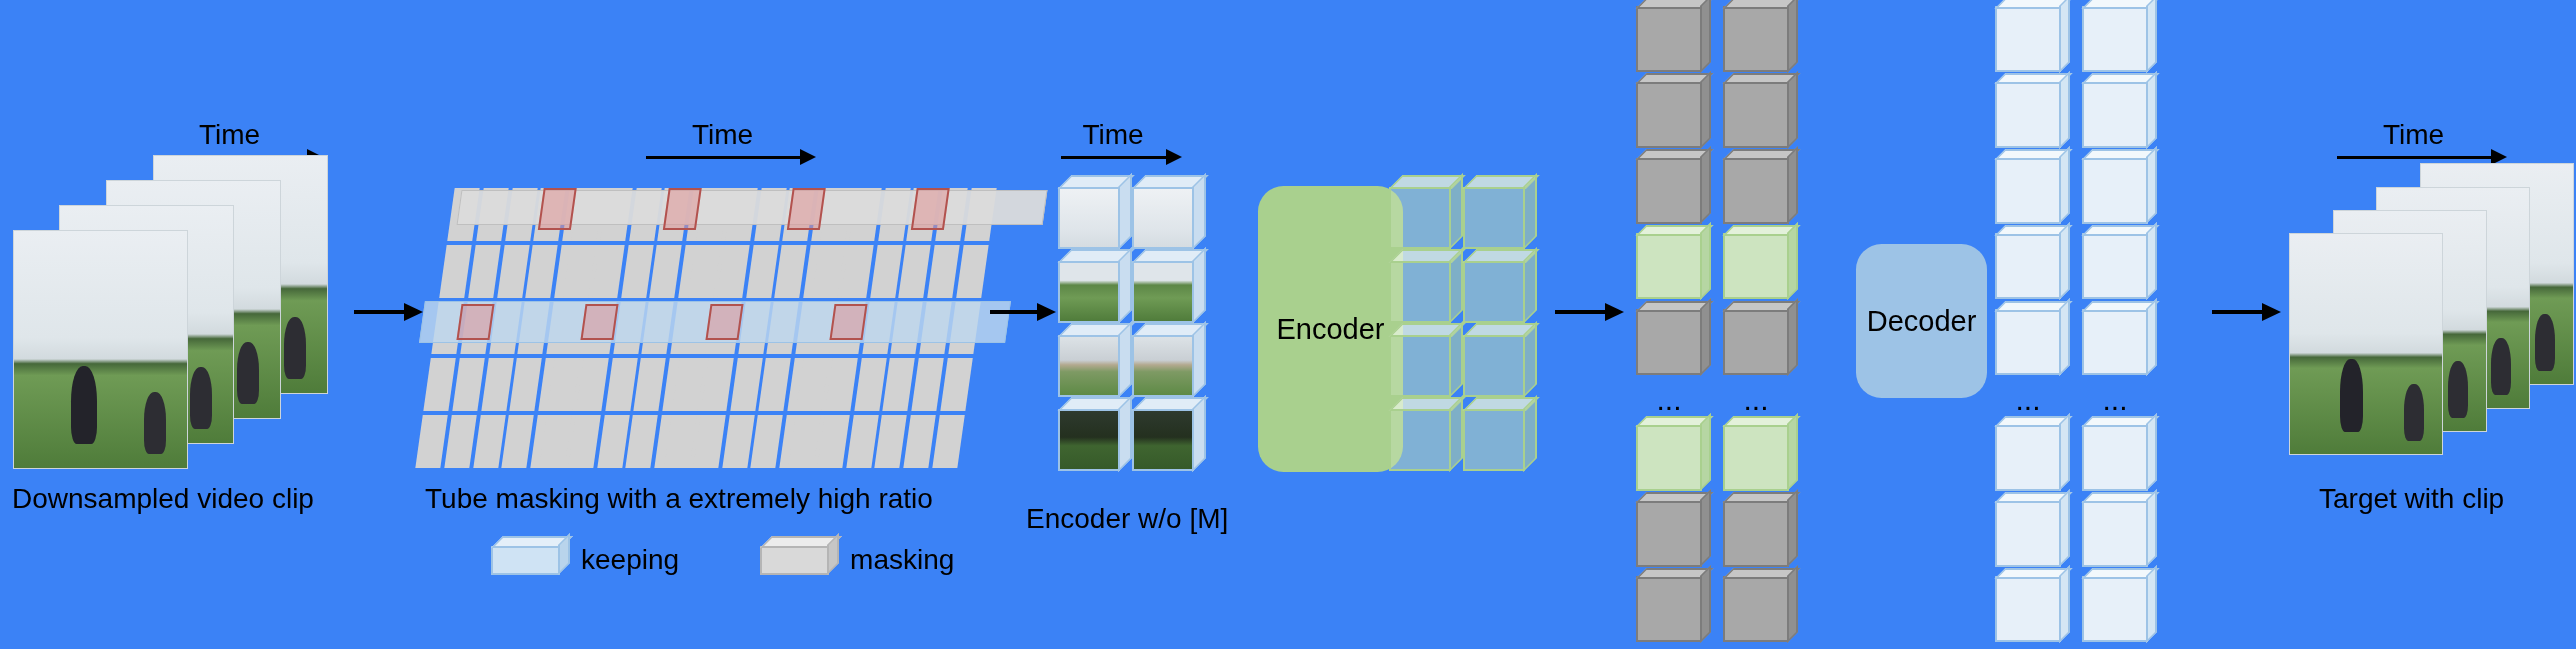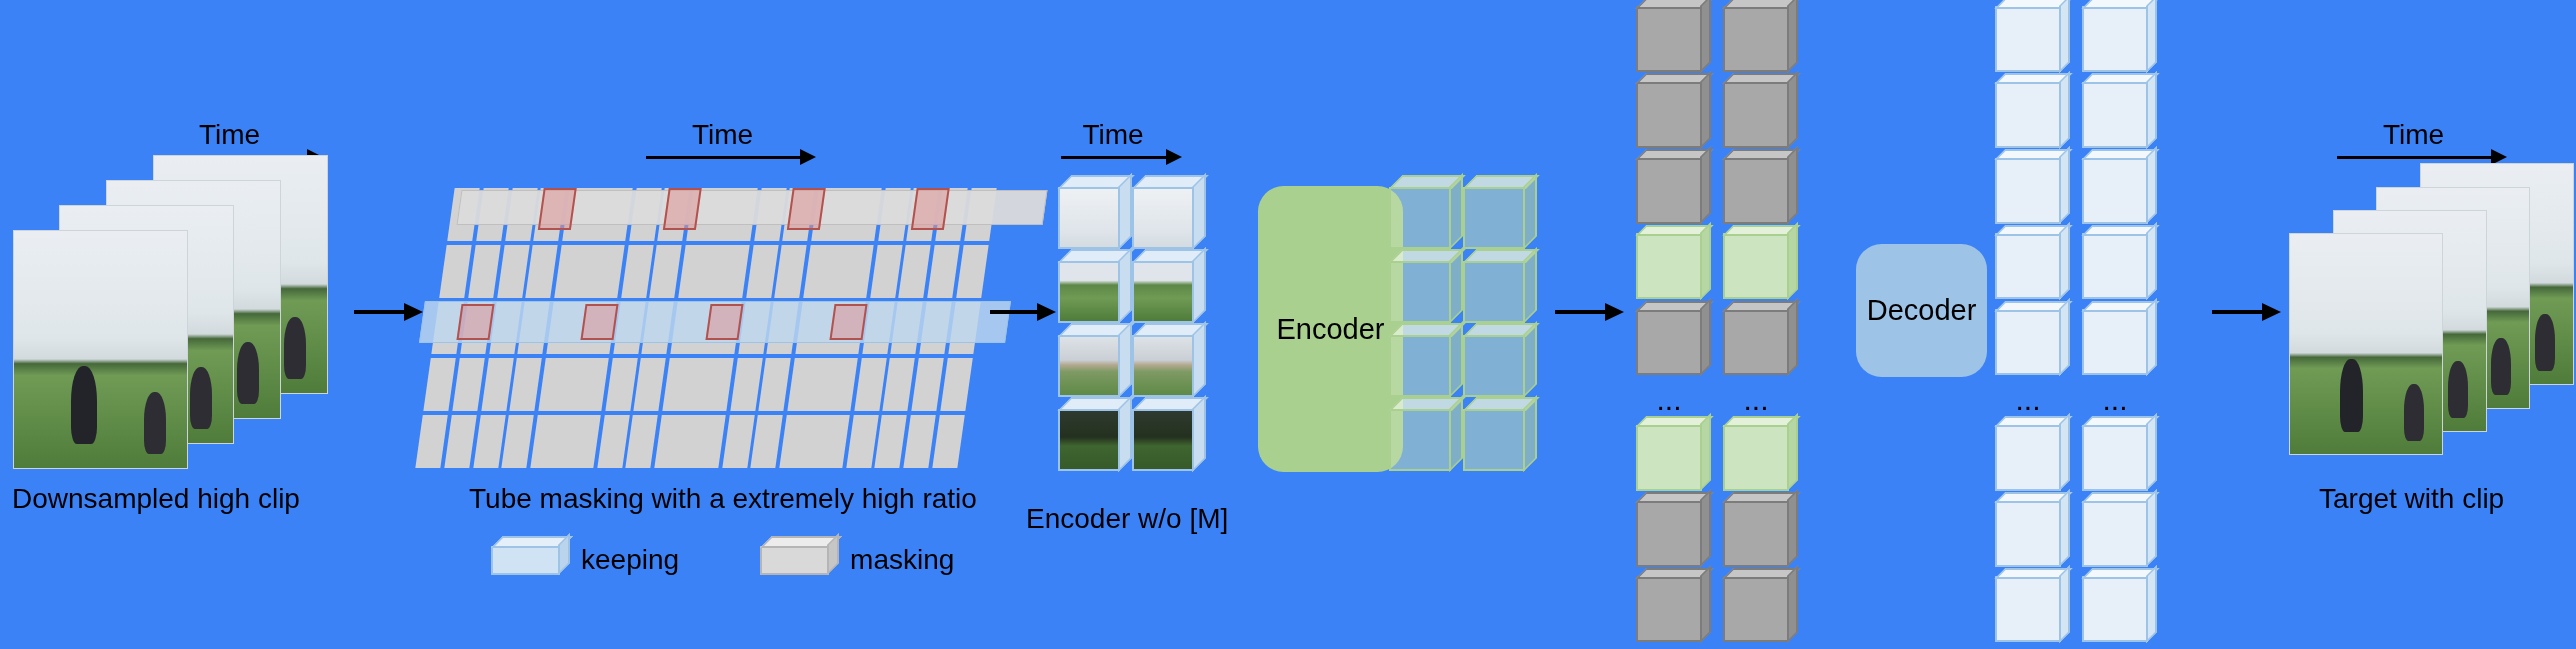--- a/index.html
+++ b/index.html
@@ -69,21 +69,21 @@
   .tex-sky{background:linear-gradient(180deg,#eef1f4 0%,#dfe5ea 70%,#d5dce1 100%);}
   .tex-field{background:linear-gradient(180deg,#dfe5ea 0%,#dfe5ea 30%,#5d8747 38%,#6f9b55 60%,#507c3b 100%);}
   .tex-houses{background:linear-gradient(180deg,#dce2e6 0%,#c9cfd4 40%,#b3a98f 48%,#7e9a64 60%,#5e8a46 100%);}
   .tex-dark-field{background:linear-gradient(180deg,#2e3a2e 0%,#24301f 45%,#3f6530 60%,#365a29 100%);}
   .gcell{width:62px;height:62px;--d:13.6px;--f:rgba(198,224,180,0.5);--t:rgba(230,242,222,0.78);
     --s2:rgba(183,214,160,0.55);--e:var(--c-enc);}
 
   
   .block{position:absolute;border-radius:25.6px;display:flex;align-items:center;justify-content:center;font-size:29px;margin-left:26px;}
   #encoder{left:1232px;top:186px;width:145px;height:286px;background:var(--c-enc);}
-  #decoder{left:1830px;top:244px;width:131px;height:133px;background:var(--c-dec);}
+  #decoder{left:1830px;top:244px;width:131px;height:154px;background:var(--c-dec);}
 
   
   .lat-col{position:absolute;display:grid;grid-template-columns:repeat(2,66px);column-gap:21px;row-gap:9.8px;}
   .lat{width:66px;height:66px;--d:10.5px;}
   .lat-gray{--f:#a8a8a8;--t:#c6c6c6;--s2:#909090;--e:#7c7c7c;}
   .lat-green{--f:#cde4c0;--t:#e3f1da;--s2:#b6d6a3;--e:var(--c-enc);}
   .lat-blue{--f:#e7f0f9;--t:#f2f8fc;--s2:#d4e6f4;--e:var(--c-keeping-edge);}
   .dots-cell{height:30px;display:flex;align-items:center;justify-content:center;font-size:30px;line-height:1;}
 </style>
 </head>
@@ -95,21 +95,21 @@
     <div class="time-group" style="left:139px;width:181px;">
       <div class="time-label">Time</div>
       <div class="time-arrow" style="width:154px;"></div>
     </div>
     <div class="abs">
         <div class="frame" style="left: 12.8px; top: 230px; width: 175px; height: 239px; z-index: 20;"></div>
         <div class="frame" style="left: 59px; top: 205px; width: 175px; height: 239px; z-index: 19;"></div>
         <div class="frame" style="left: 106px; top: 180px; width: 175px; height: 239px; z-index: 18;"></div>
         <div class="frame" style="left: 153px; top: 155px; width: 175px; height: 239px; z-index: 17;"></div>
       </div>
-    <div class="caption" style="left:12px;top:483px;">Downsampled high clip</div>
+    <div class="caption" style="left:12px;top:483px;">Downsampled video clip</div>
   </div>
 
   <div class="flow-arrow" style="left:354px;top:310px;width:50px;"></div>
 
   <div class="abs">
     <div class="time-group" style="left:636px;width:173px;">
       <div class="time-label">Time</div>
       <div class="time-arrow" style="width:154px;"></div>
     </div>
     <div class="abs">
@@ -247,21 +247,21 @@
         <div class="tube-red slab-red" style="left: 206px;"></div>
         <div class="tube-red slab-red" style="left: 330px;"></div>
         <div class="tube-red slab-red" style="left: 454px;"></div>
       </div>
     <div class="keep-band">
         <div class="tube-red band-red" style="left: 36px;"></div>
         <div class="tube-red band-red" style="left: 160px;"></div>
         <div class="tube-red band-red" style="left: 285px;"></div>
         <div class="tube-red band-red" style="left: 409px;"></div>
       </div>
-    <div class="caption" style="left:425px;top:483px;margin-left:44px;">Tube masking with a extremely high ratio</div>
+    <div class="caption" style="left:425px;top:483px;">Tube masking with a extremely high ratio</div>
     <div class="legend">
       <div class="cube legend-cube leg-keep"></div>
       <div class="legend-label">keeping</div>
       <div class="cube legend-cube leg-mask" style="margin-left:60px;"></div>
       <div class="legend-label">masking</div>
     </div>
   </div>
 
   <div class="flow-arrow" style="left:990px;top:310px;width:47px;"></div>
 

